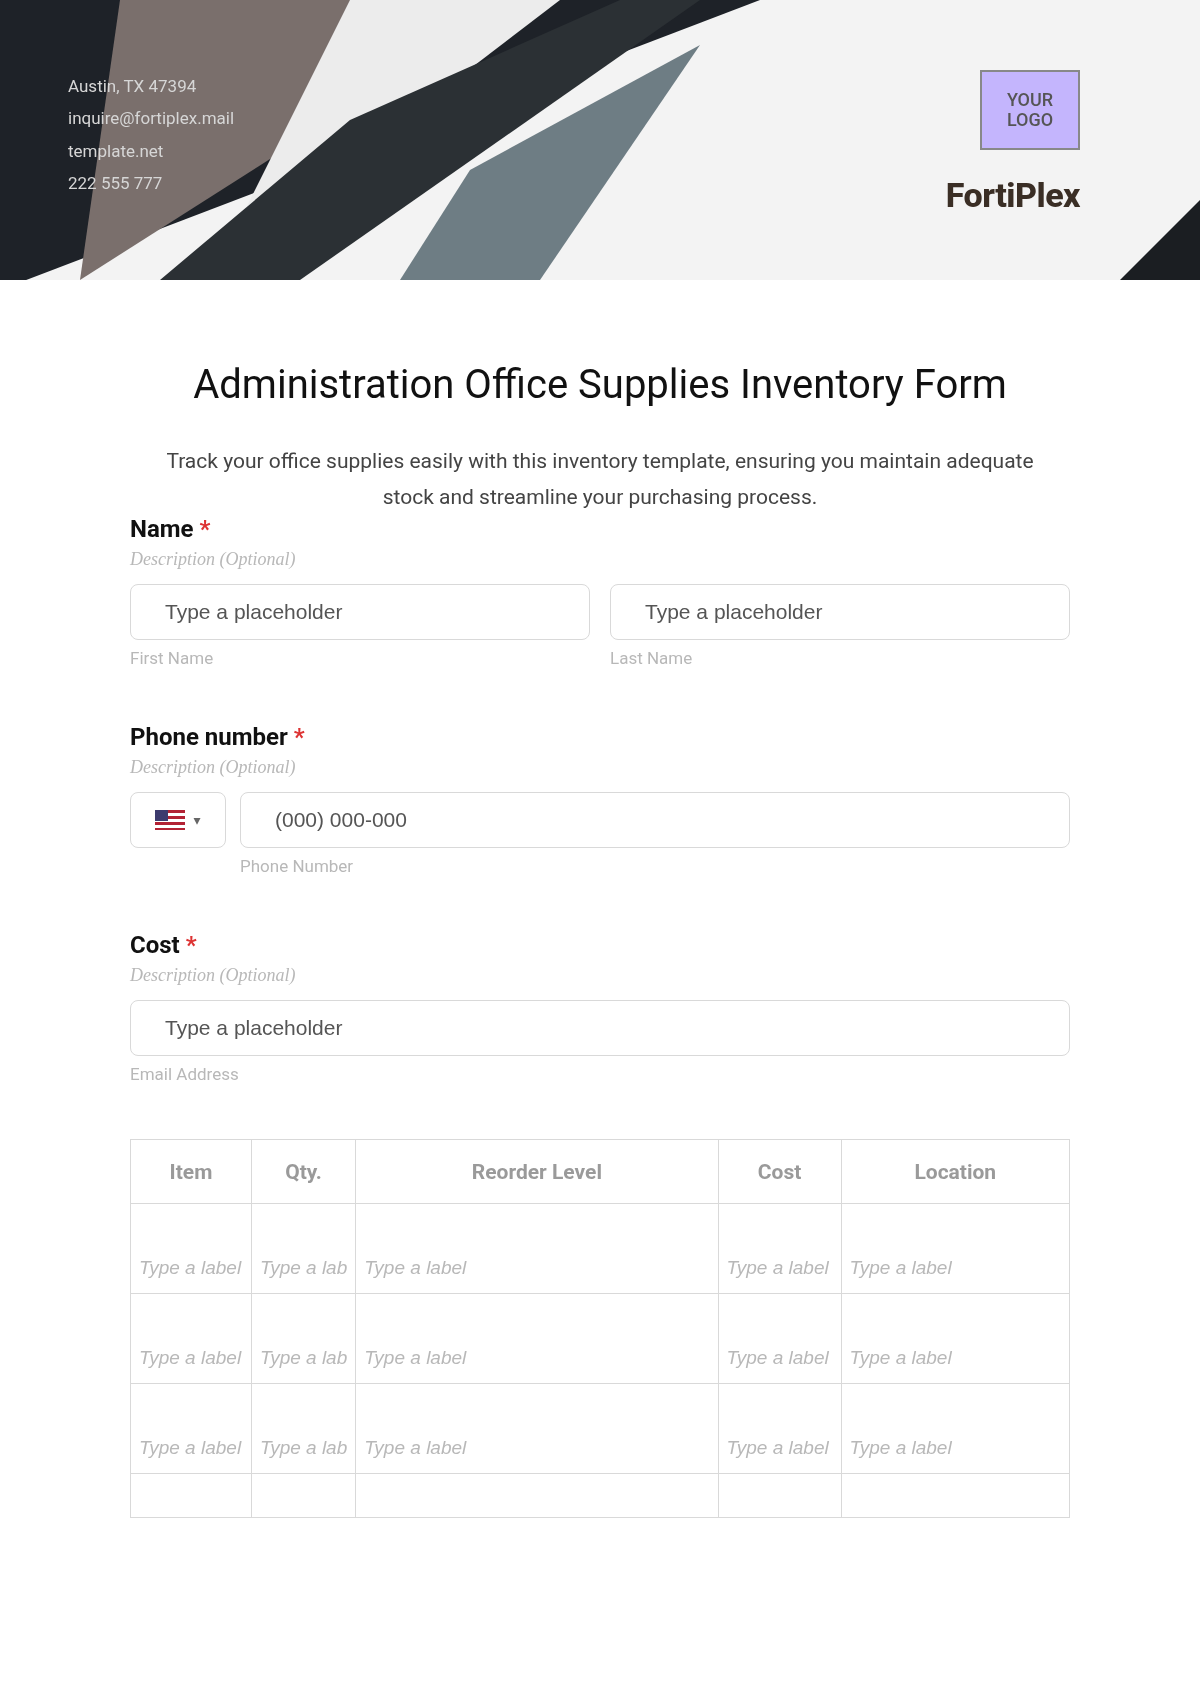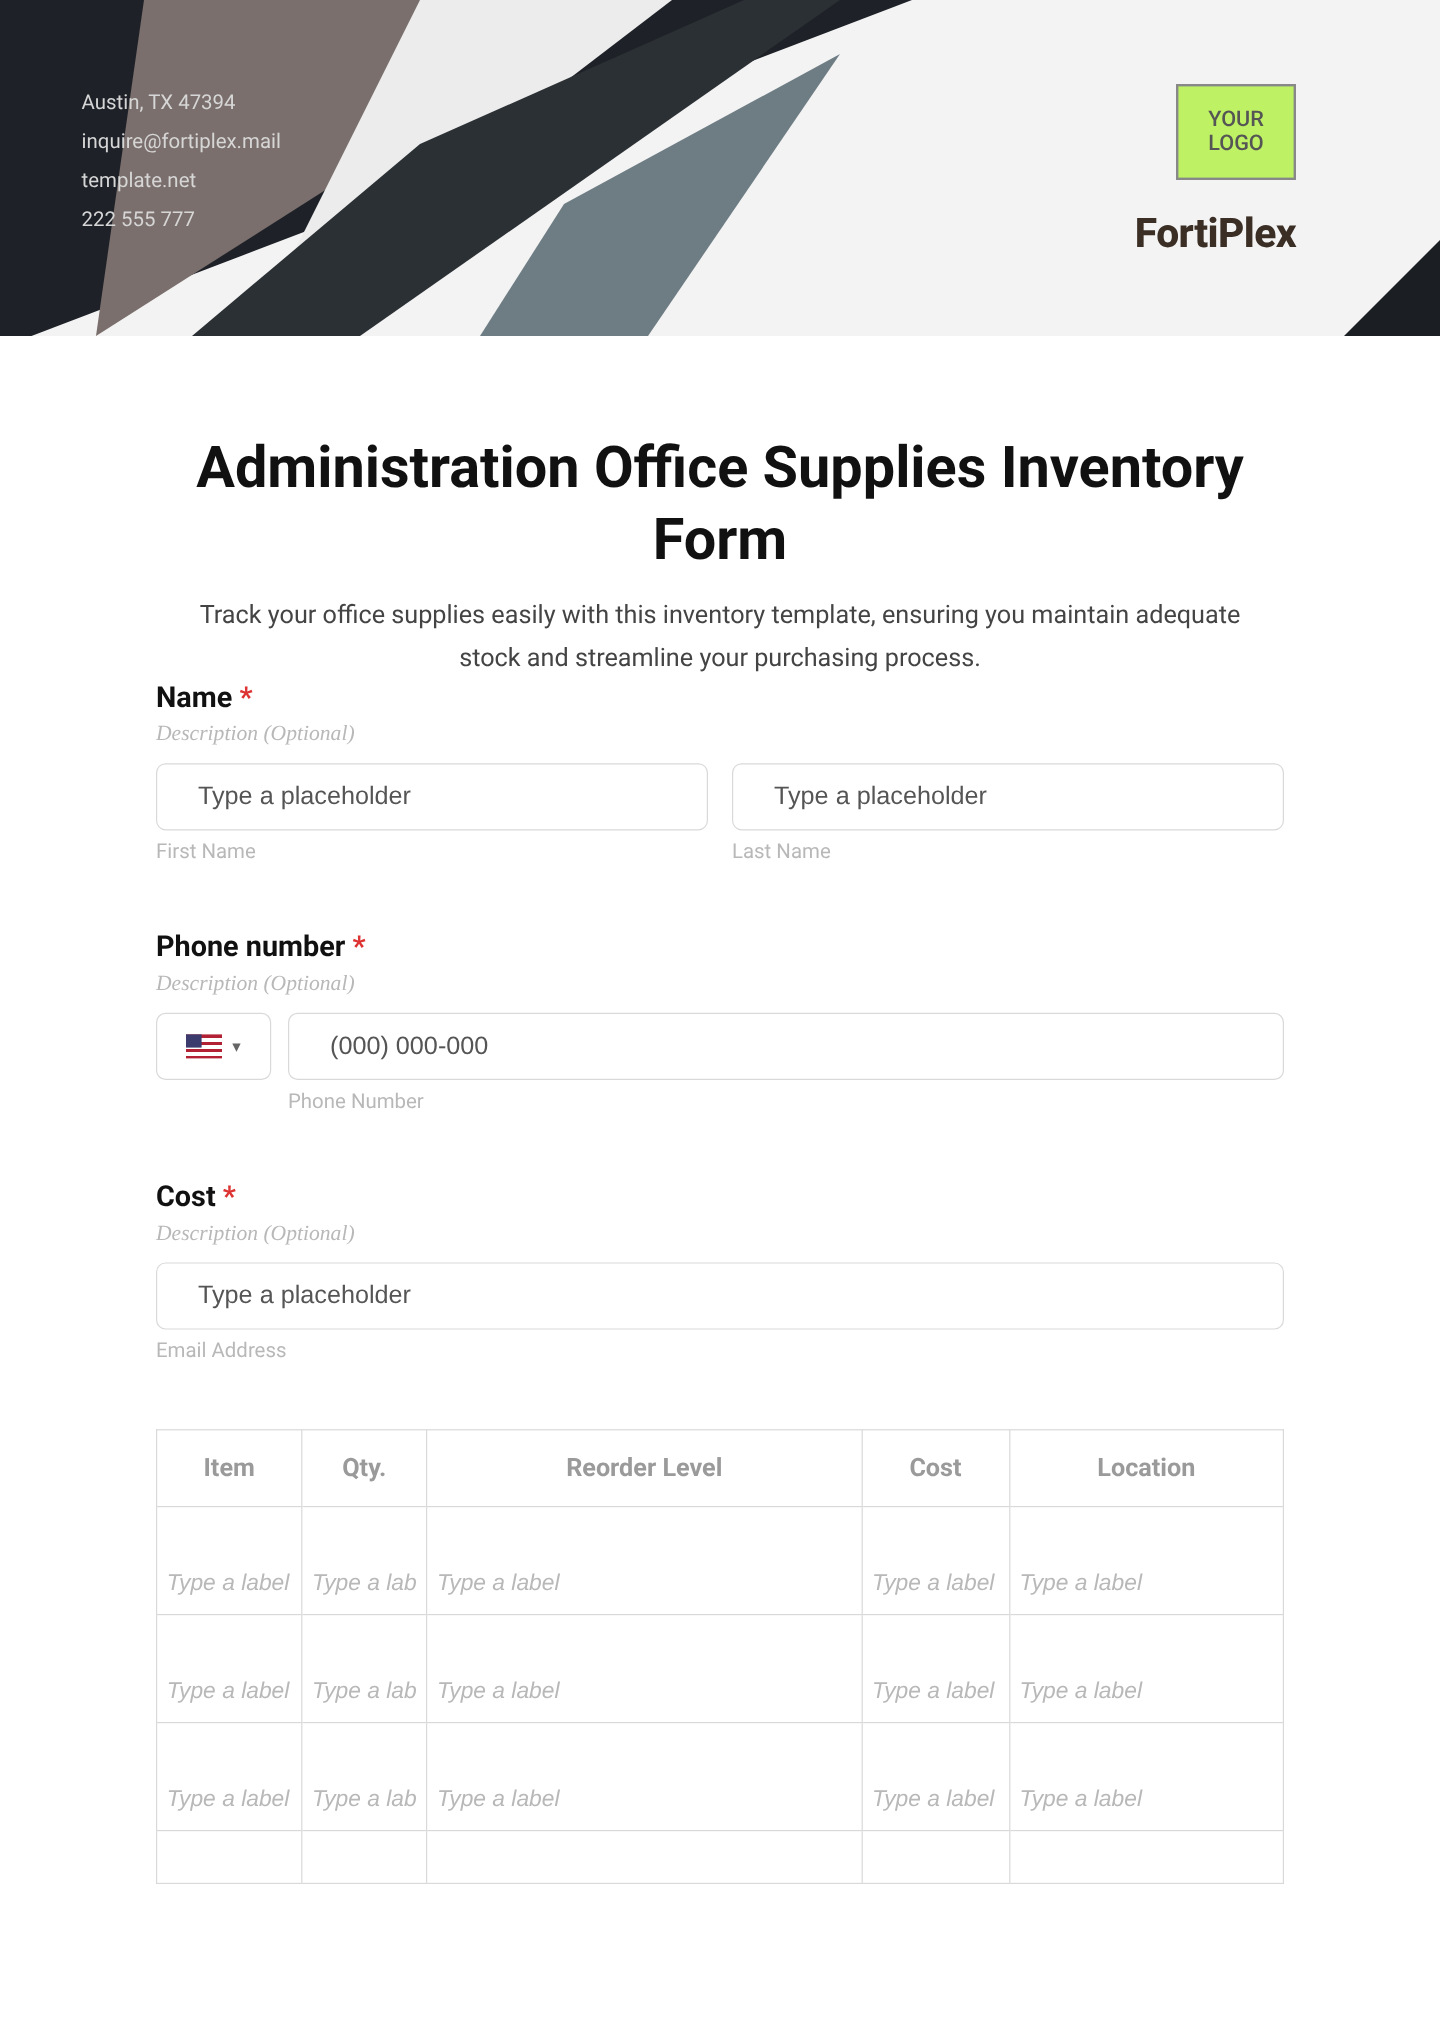--- a/index.html
+++ b/index.html
@@ -41,42 +41,42 @@
     height: 80px;
     border: 2px solid #888;
     display: flex;
     align-items: center;
     justify-content: center;
     text-align: center;
     font-size: 18px;
     font-weight: 500;
     color: #555;
     line-height: 1.1;
-    background: #bef264;
+    background: #c4b5fd;
   }
   .brand {
     position: absolute;
     top: 175px;
     right: 120px;
     font-size: 34px;
     font-weight: 800;
     color: #3a2e25;
     letter-spacing: -0.5px;
   }
   
   .content {
     padding: 80px 130px 0 130px;
   }
   .form-title {
-    font-size: 48px;
-    font-weight: 700;
+    font-size: 40px;
+    font-weight: 400;
     text-align: center;
     color: #111;
     line-height: 1.25;
-    margin-bottom: 16px;
+    margin-bottom: 34px;
   }
   .form-subtitle {
     font-size: 21px;
     color: #444;
     text-align: center;
     line-height: 1.7;
     padding: 0 10px;
   }
   .field-group { margin-bottom: 55px; }
   .field-label {

